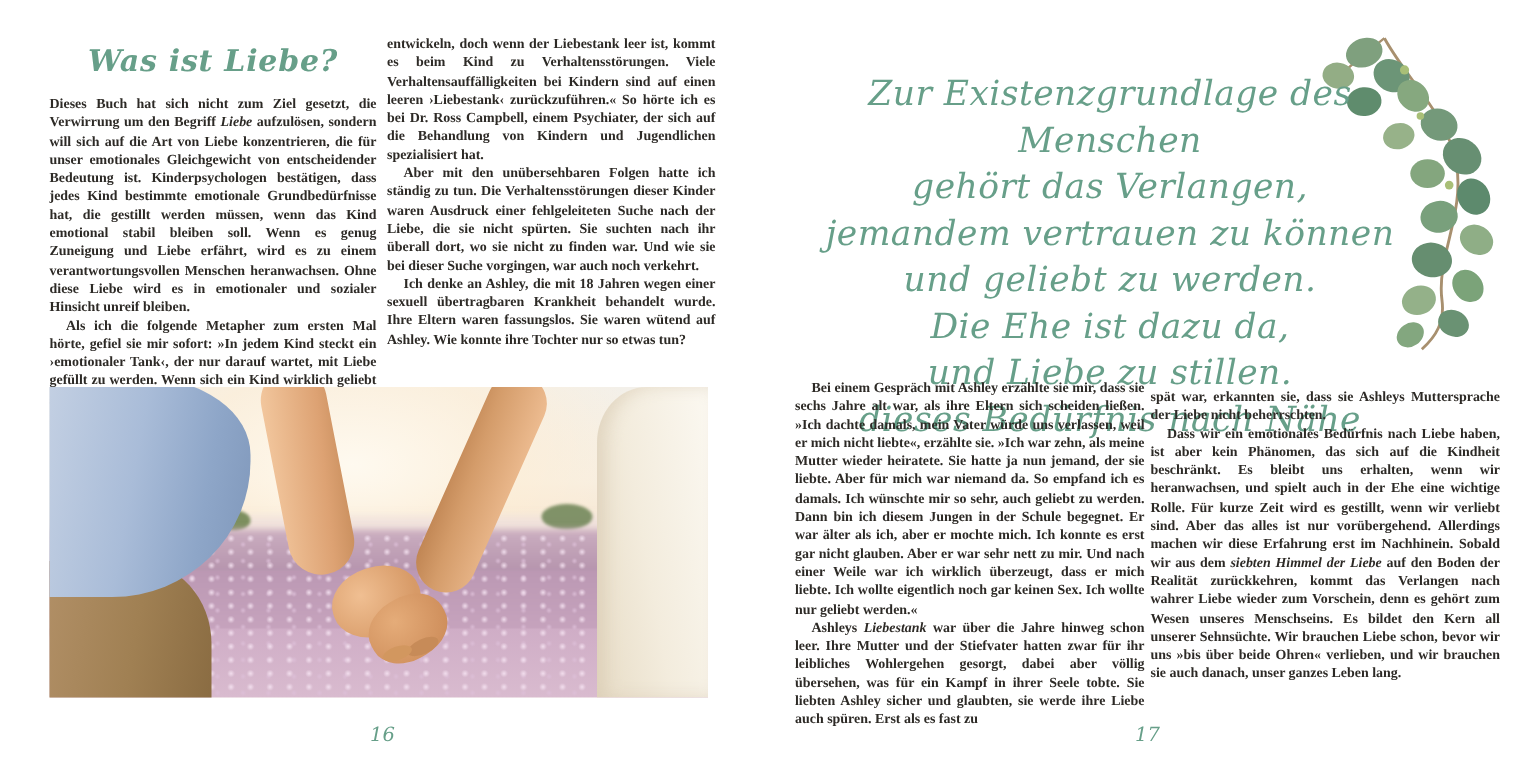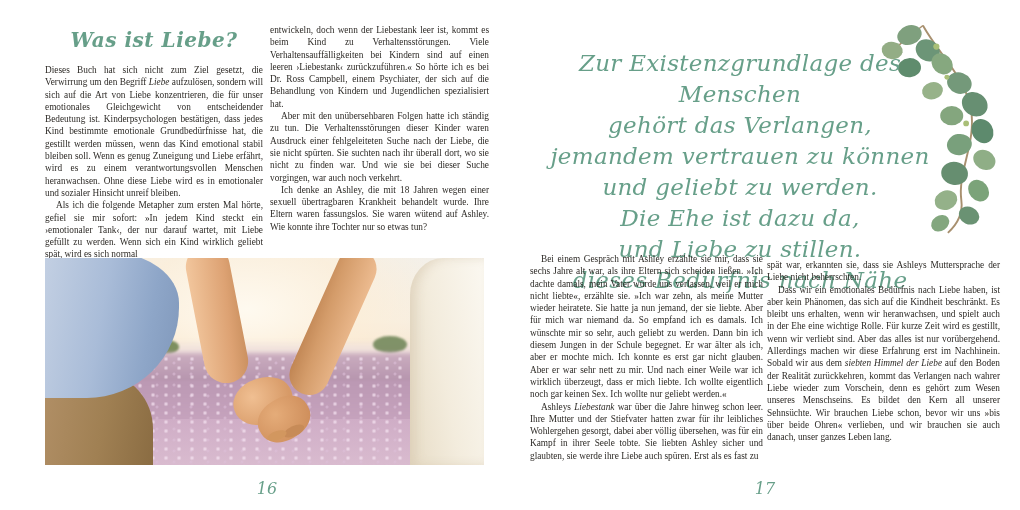--- a/index.html
+++ b/index.html
@@ -2,43 +2,43 @@
 <html style="--accent: #679f89; --body: #2d2a26;"><head>
 <meta charset="utf-8">
 <style>
   html,body{margin:0;padding:0;}
   body{
     width:1020px;height:510px;position:relative;background:#ffffff;
     font-family:"Liberation Serif",serif;color:var(--body,#2d2a26);
     overflow:hidden;
   }
   .page{position:absolute;top:0;width:510px;height:510px;background:#ffffff;}
-  .page.left{left:12px;}
+  .page.left{left:0;}
   .page.right{left:510px;}
 
   
   .script{
     font-family:"DejaVu Serif",serif;font-style:italic;color:var(--accent,#679f89);
   }
   .heading{
     position:absolute;left:33px;top:28px;width:218px;margin:0;
     font-size:20px;font-weight:600;text-align:center;letter-spacing:.5px;
   }
   .quote{
     position:absolute;left:20px;top:48px;width:420px;text-align:center;
     font-size:23px;line-height:31px;letter-spacing:.3px;font-weight:500;
   }
   .pageno{
     position:absolute;bottom:12px;left:0;width:100%;text-align:center;
-    font-size:16px;
+    font-size:13px;
   }
 
   
   .col{position:absolute;font-size:9.3px;line-height:12.3px;text-align:justify;}
-  .col p{margin:0;}
+  .col p{margin:0;font-weight:bold;}
   .col p.indent{text-indent:11px;}
   .page.left .col1{left:33px;top:64px;width:218px;}
   .page.left .col2{left:258px;top:24px;width:219px;}
   .page.right .col1{left:20px;top:253px;width:233px;}
   .page.right .col2{left:257px;top:259px;width:233px;}
 
   
   .photo{position:absolute;left:33px;top:258px;width:439px;height:207px;margin:0;
          overflow:hidden;background:#f3efe9;}
   .photo *{position:absolute;}

